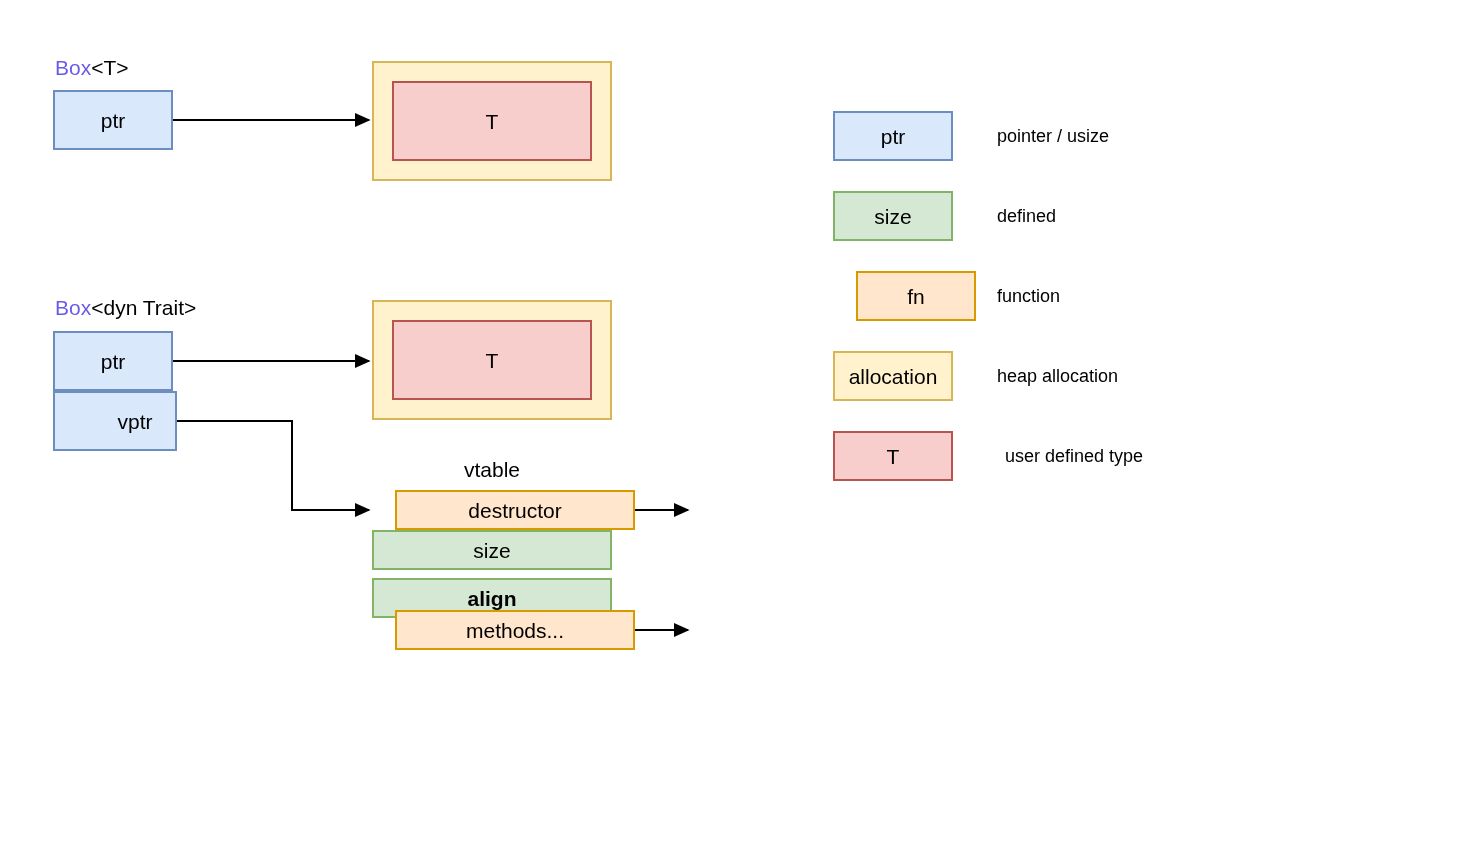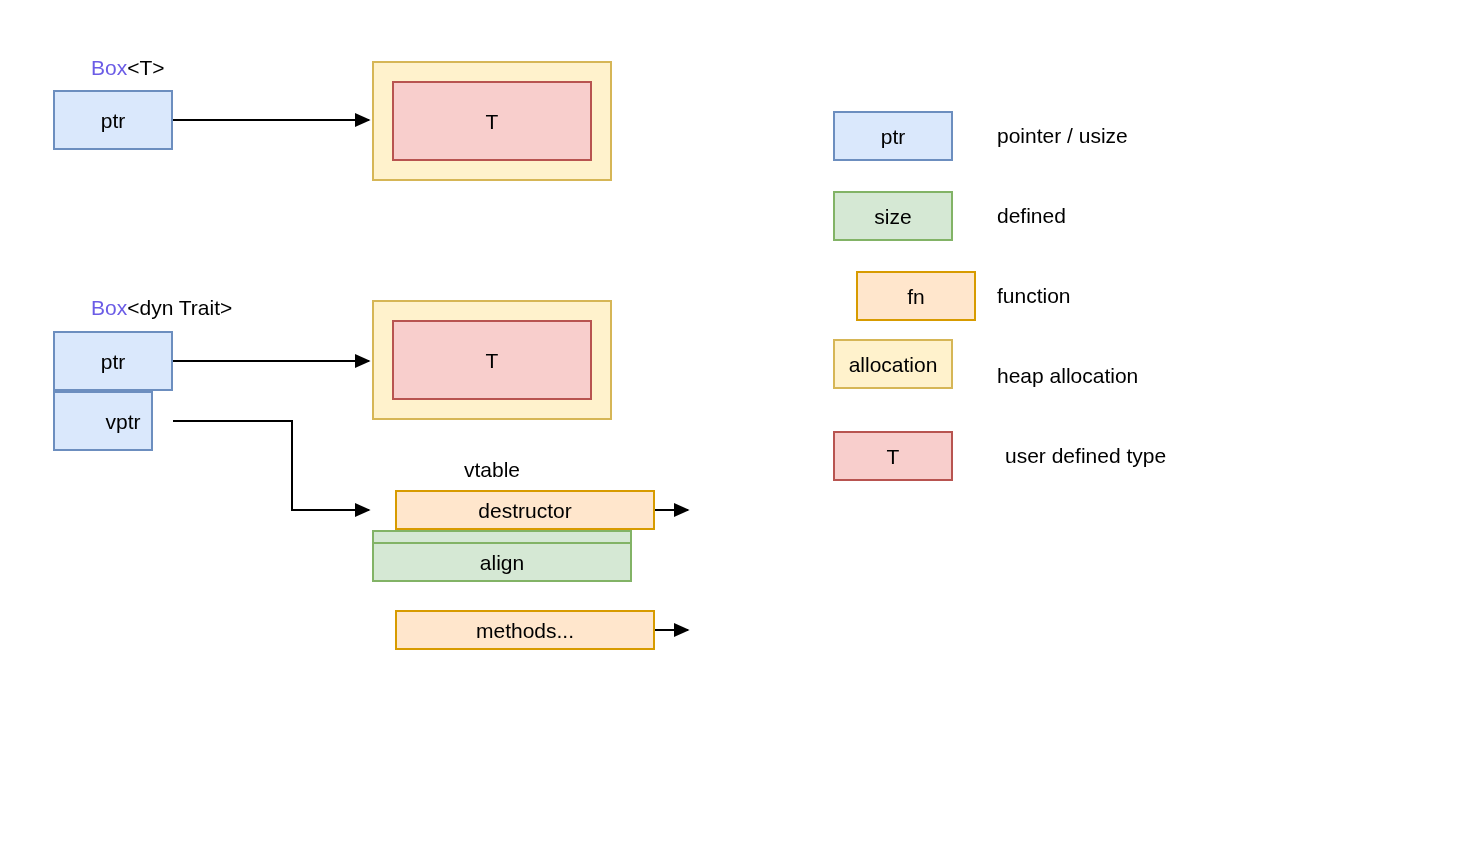--- a/index.html
+++ b/index.html
@@ -18,27 +18,27 @@
     display: flex; align-items: center; justify-content: center;
     font-size: 21px; line-height: 1;
   }
   .blue   { background: var(--blue-fill,   #dae8fc); border: 2px solid var(--blue-stroke,   #6c8ebf); }
   .green  { background: var(--green-fill,  #d5e8d4); border: 2px solid var(--green-stroke,  #82b366); text-align: right; }
   .orange { background: var(--orange-fill, #ffe6cc); border: 2px solid var(--orange-stroke, #d79b00); margin-left: 23px; }
   .yellow { background: var(--yellow-fill, #fff2cc); border: 2px solid var(--yellow-stroke, #d6b656); }
   .red    { background: var(--red-fill,    #f8cecc); border: 2px solid var(--red-stroke,    #b85450); }
   .alloc-inner { position: absolute; left: 18px; top: 18px; width: 200px; height: 80px; }
   .fig-title { position: absolute; font-size: 21px; line-height: 24px; white-space: nowrap; }
-  .fig-title .accent { color: var(--title-accent, #6b5ce6); margin-left: 36px; }
+  .fig-title .accent { color: var(--title-accent, #6b5ce6); }
   .center-label { position: absolute; font-size: 21px; line-height: 24px; text-align: center; }
-  .vtable-row { position: absolute; left: 372px; width: 260px; height: 40px; }
+  .vtable-row { position: absolute; left: 372px; width: 240px; height: 40px; }
   .legend-swatch { left: 833px; width: 120px; height: 50px; }
   .legend-desc {
     position: absolute; left: 997px; height: 50px; display: flex; align-items: center;
-    font-size: 21px; white-space: nowrap;
+    font-size: 18px; white-space: nowrap;
   }
   .url-text { position: absolute; left: 55px; top: 745px; font-size: 20px; white-space: nowrap; }
   svg.arrow-layer { position: absolute; left: 0; top: 0; pointer-events: none; }
 </style>
 </head>
 <body>
 
 <div class="canvas">
 
   <svg class="arrow-layer" width="1464" height="860" viewBox="0 0 1464 860">
@@ -61,42 +61,42 @@
   </div>
   <div class="cell blue" style="left:53px; top:90px; width:120px; height:60px;">ptr</div>
   <div class="abs yellow" style="left:372px; top:61px; width:240px; height:120px;">
     <div class="cell red alloc-inner">T</div>
   </div>
 
   <div class="fig-title" style="left:55px; top:296px;">
     <span class="accent">Box</span><span>&lt;dyn Trait&gt;</span>
   </div>
   <div class="cell blue" style="left:53px; top:331px; width:120px; height:60px;">ptr</div>
-  <div class="cell blue" style="left:53px; top:391px; width:100px; height:60px;padding-left:40px;">vptr</div>
+  <div class="cell blue" style="left:53px; top:391px; width:124px; height:60px;padding-left:40px;">vptr</div>
   <div class="abs yellow" style="left:372px; top:300px; width:240px; height:120px;">
     <div class="cell red alloc-inner">T</div>
   </div>
 
   <div class="center-label" style="left:372px; top:458px; width:240px;text-align:center;">vtable</div>
   <div class="cell vtable-row orange" style="top:490px;">destructor</div>
   <div class="cell vtable-row green" style="top:530px;">size</div>
-  <div class="cell vtable-row green" style="top:542px;">align</div>
+  <div class="cell vtable-row green" style="top:578px;font-weight:bold;">align</div>
   <div class="cell vtable-row orange" style="top:610px;">methods...</div>
 
   <div>
     <div class="cell legend-swatch blue" style="top:111px;">ptr</div>
     <div class="legend-desc" style="top:111px;">pointer / usize</div>
 
     <div class="cell legend-swatch green" style="top:191px;">size</div>
     <div class="legend-desc" style="top:191px;">defined</div>
 
     <div class="cell legend-swatch orange" style="top:271px;">fn</div>
     <div class="legend-desc" style="top:271px;">function</div>
 
-    <div class="cell legend-swatch yellow" style="top:339px;">allocation</div>
+    <div class="cell legend-swatch yellow" style="top:351px;">allocation</div>
     <div class="legend-desc" style="top:351px;">heap allocation</div>
 
     <div class="cell legend-swatch red" style="top:431px;">T</div>
     <div class="legend-desc" style="top:431px;margin-left:8px;">user defined type</div>
   </div>
 
 
 </div>
 
 </body></html>

